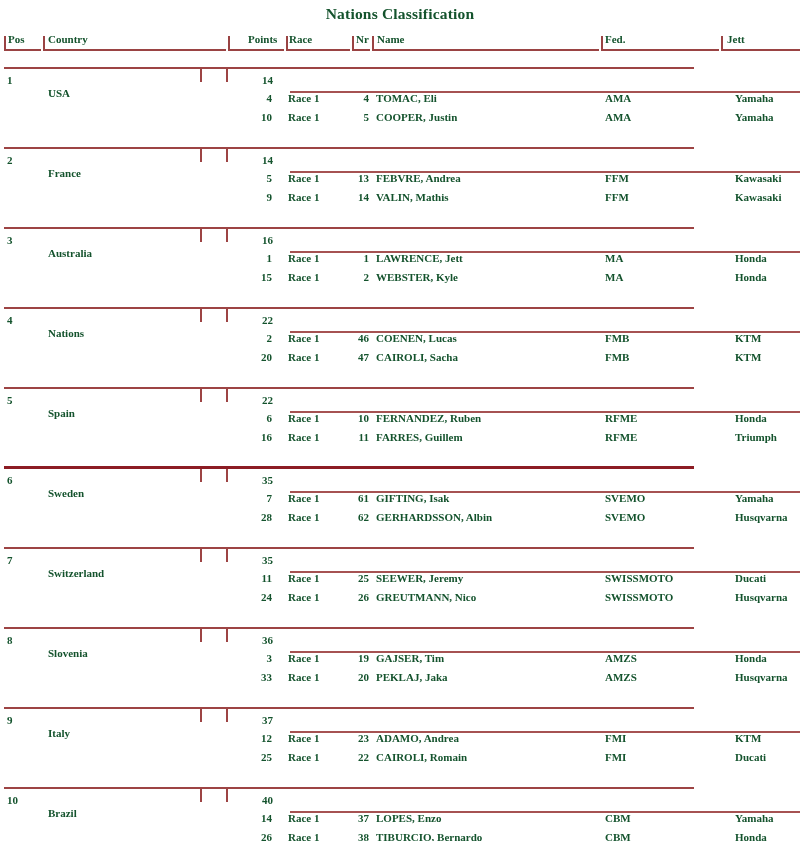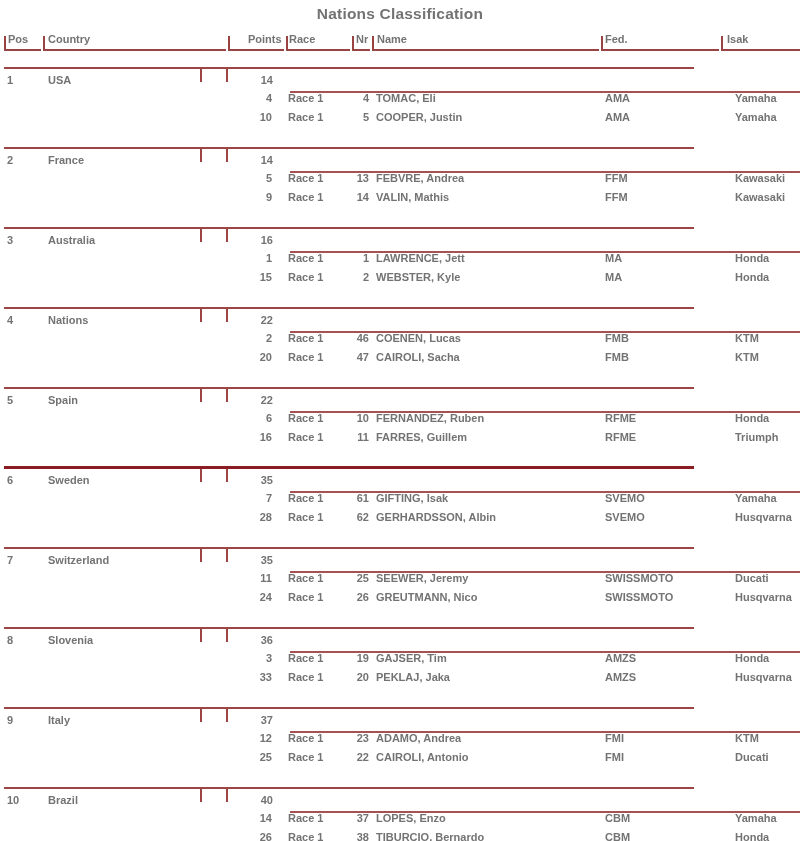--- a/index.html
+++ b/index.html
@@ -1,36 +1,36 @@
 <!DOCTYPE html>
 <html><head>
 <meta charset="utf-8">
 <style>
   html,body{margin:0;padding:0;background:#ffffff;}
   .page{
     position:relative;width:800px;height:841px;overflow:hidden;background:#ffffff;
-    font-family:Liberation Sans, sans-serif;font-weight:bold;color:#737373;
+    font-family:Liberation Serif, serif;font-weight:bold;color:#14532d;
   }
   .title{
     position:absolute;top:5px;left:0;width:100%;text-align:center;
     font-size:15.5px;font-weight:bold;margin:0;letter-spacing:0.2px;
   }
   
   .hlabel{position:absolute;top:33px;font-size:11px;white-space:nowrap;}
   .htick{position:absolute;top:36px;width:2px;height:14px;background:#9a4343;}
   .useg{position:absolute;top:49px;height:2px;background:#9a4343;}
   
   .block{position:absolute;left:0;width:800px;height:80px;}
   .topline{position:absolute;left:4px;top:0;width:690px;height:2px;background:#9d4444;}
   .block.thick .topline{top:-1px;height:3px;background:#8c1c24;}
   .ctick{position:absolute;top:2px;width:2px;height:13px;background:#9d4444;}
   .subline{position:absolute;left:290px;top:24px;width:510px;height:2px;background:#a65252;}
   .cell{position:absolute;font-size:11px;white-space:nowrap;}
   .pos{left:7px;top:7px;}
-  .country{left:48px;top:7px;text-align:right;}
+  .country{left:48px;top:20px;text-align:right;}
   .points{left:173px;top:7px;width:100px;text-align:right;}
   .rider1 .cell{top:25px;}
   .rider2 .cell{top:44px;}
   .rpos{left:212px;width:60px;text-align:right;}
   .race{left:288px;}
   .rnr{left:309px;width:60px;text-align:right;}
   .rname{left:376px;}
   .rfed{left:605px;}
   .rbike{left:727px;margin-left:8px;}
 </style>
@@ -51,21 +51,21 @@
     <div class="htick" style="left:601px"></div>
     <div class="htick" style="left:721px"></div>
 
     <span class="hlabel" style="left:8px">Pos</span>
     <span class="hlabel" style="left:48px">Country</span>
     <span class="hlabel" style="left:248px">Points</span>
     <span class="hlabel" style="left:289px">Race</span>
     <span class="hlabel" style="left:356px">Nr</span>
     <span class="hlabel" style="left:377px">Name</span>
     <span class="hlabel" style="left:605px">Fed.</span>
-    <span class="hlabel" style="left:727px">Isak</span>
+    <span class="hlabel" style="left:727px">Jett</span>
 
     <div class="useg" style="left:4px;width:37px"></div>
     <div class="useg" style="left:43px;width:183px"></div>
     <div class="useg" style="left:228px;width:56px"></div>
     <div class="useg" style="left:286px;width:64px"></div>
     <div class="useg" style="left:352px;width:18px"></div>
     <div class="useg" style="left:372px;width:227px"></div>
     <div class="useg" style="left:601px;width:118px"></div>
     <div class="useg" style="left:721px;width:79px"></div>
   </div>
@@ -284,21 +284,21 @@
         <span class="cell race">Race 1</span>
         <span class="cell rnr">23</span>
         <span class="cell rname">ADAMO, Andrea</span>
         <span class="cell rfed">FMI</span>
         <span class="cell rbike">KTM</span>
       </div>
       <div class="rider rider2">
         <span class="cell rpos">25</span>
         <span class="cell race">Race 1</span>
         <span class="cell rnr">22</span>
-        <span class="cell rname">CAIROLI, Antonio</span>
+        <span class="cell rname">CAIROLI, Romain</span>
         <span class="cell rfed">FMI</span>
         <span class="cell rbike">Ducati</span>
       </div>
     </div>
       <div class="block" style="top: 787px;">
       <div class="topline"></div>
       <div class="ctick" style="left:200px"></div>
       <div class="ctick" style="left:226px"></div>
       <span class="cell pos">10</span>
       <span class="cell country">Brazil</span>

